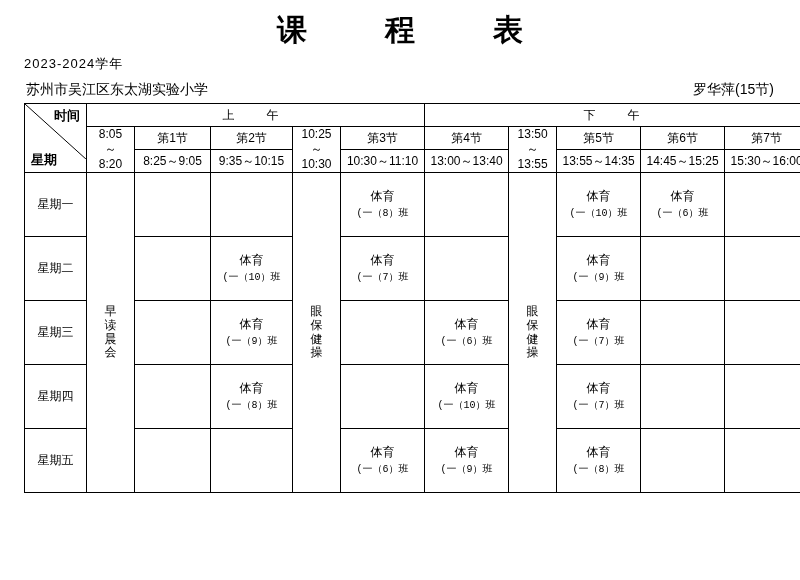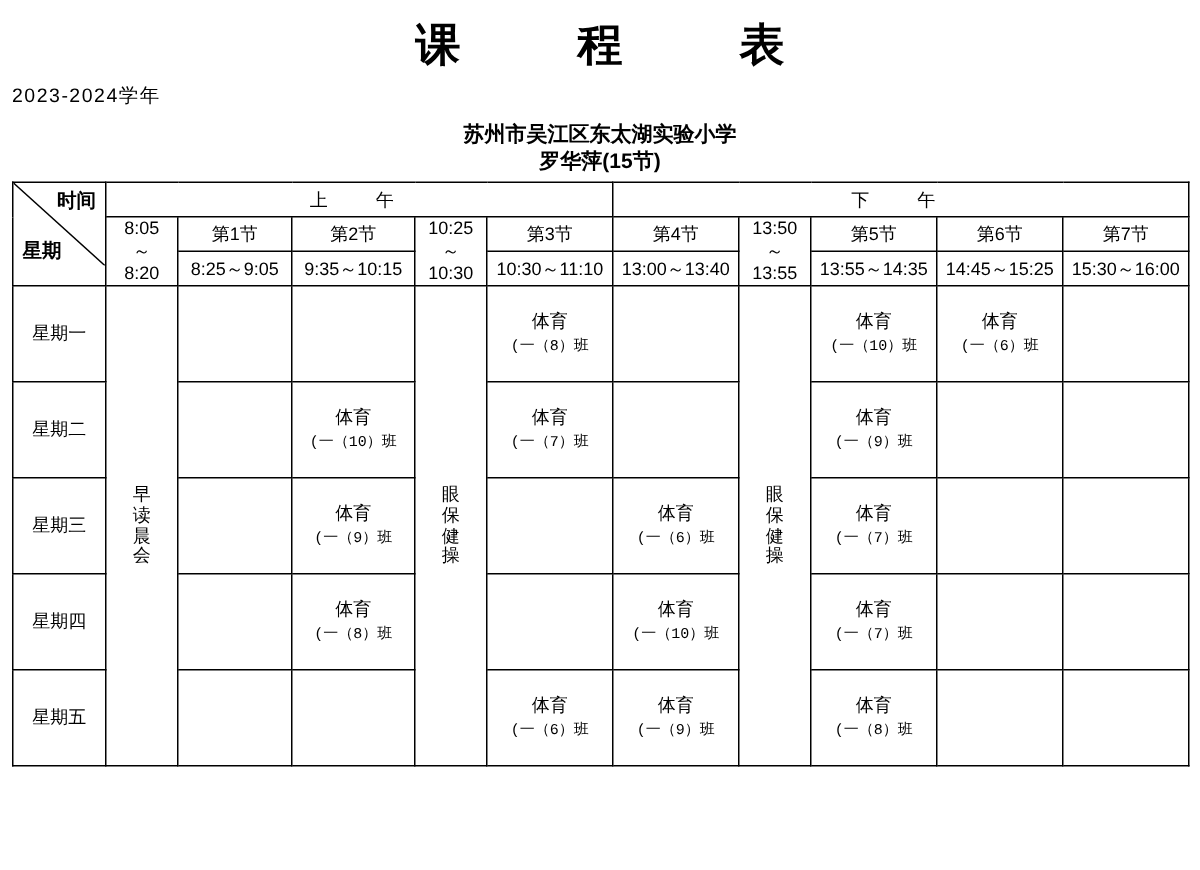--- a/index.html
+++ b/index.html
@@ -12,46 +12,45 @@
     background: #ffffff;
     font-family: "Liberation Sans", "DejaVu Sans", sans-serif;
     color: #000000;
     overflow: hidden;
   }
   .page {
     position: relative;
     width: 800px;
     height: 580px;
     box-sizing: border-box;
-    padding: 0 8px;
+    padding: 0 24px;
   }
   .title {
     text-align: center;
     font-size: 30px;
     font-weight: bold;
     letter-spacing: 24px;
     padding-top: 10px;
     padding-left: 24px;
     font-family: "DejaVu Serif", "Liberation Serif", serif;
   }
   .subtitle {
     text-align: left;
     font-size: 13px;
     margin-top: 4px;
     letter-spacing: 1px;
   }
   .infoline {
     display: flex;
     justify-content: space-between;
-    align-items: center;
+    align-items: flex-end;
     font-size: 14px;
-    font-weight: bold;
+    font-weight: normal;
     margin-top: 8px;
     padding: 0 2px;
-    flex-direction: column;
   }
   table.sched {
     width: 784px;
     border-collapse: collapse;
     table-layout: fixed;
     margin-top: 4px;
   }
   table.sched td, table.sched th {
     border: 1px solid #000000;
     text-align: center;
@@ -71,21 +70,21 @@
   }
   .corner .lbl-time {
     position: absolute;
     top: 3px;
     right: 6px;
     font-size: 13px;
     font-weight: bold;
   }
   .corner .lbl-week {
     position: absolute;
-    bottom: 14px;
+    bottom: 3px;
     left: 6px;
     font-size: 13px;
     font-weight: bold;
   }
   .sess {
     font-size: 15px;
     font-weight: bold;
     letter-spacing: 10px;
     padding-left: 10px;
     height: 22px;

